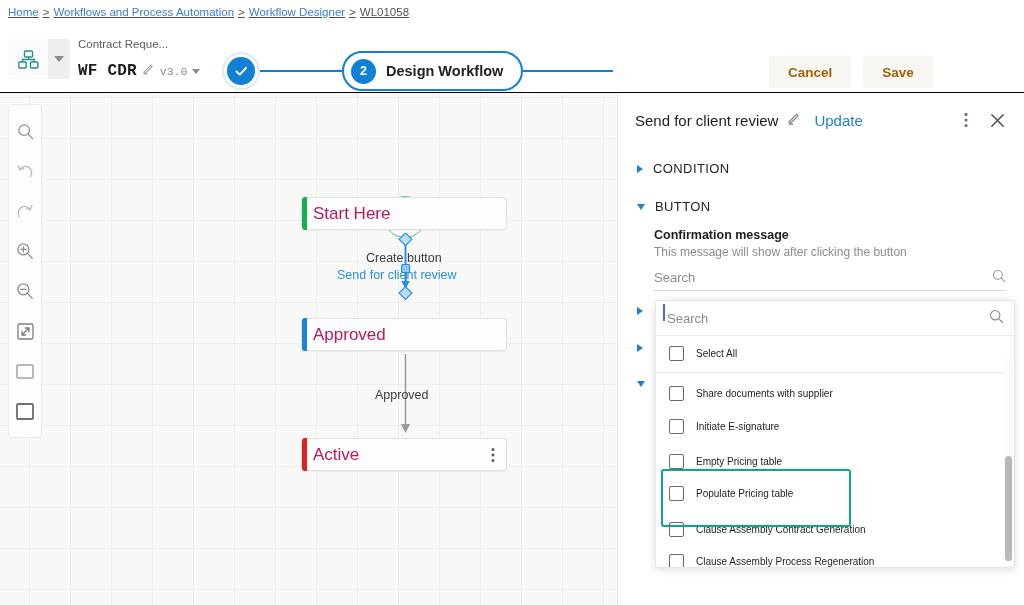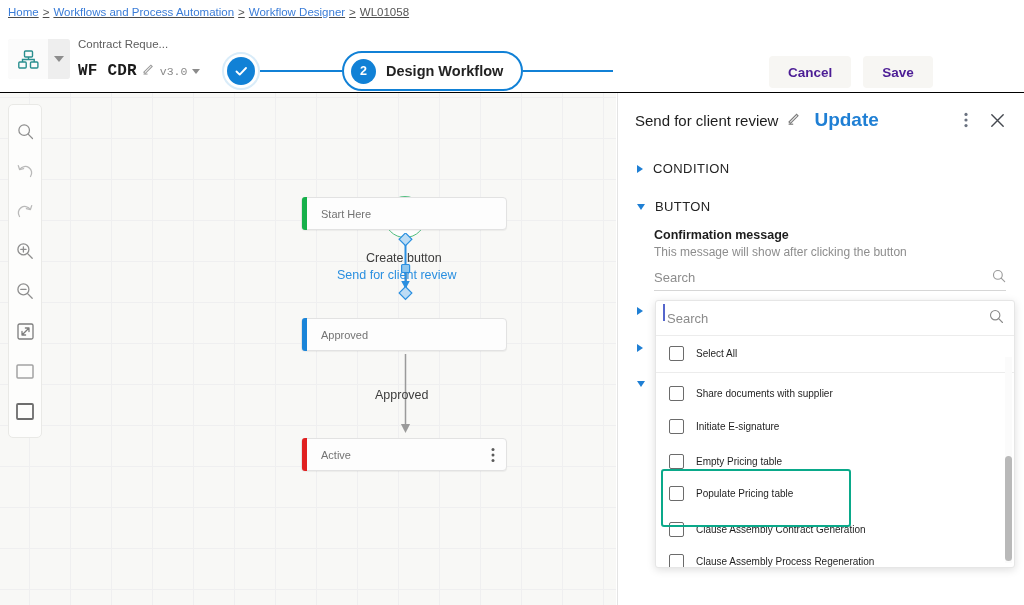--- a/index.html
+++ b/index.html
@@ -84,21 +84,21 @@
   }
   .step-label { font-size: 14.5px; font-weight: bold; color: #222; }
 
   
   .hdr-buttons { position: absolute; right: 12px; top: 33px; display: flex; gap: 12px; }
   .btn {
     height: 32px; padding: 0 19px; border-radius: 4px; border: none;
     font-size: 13.5px; font-weight: bold; cursor: pointer;
     display: flex; align-items: center; font-family: "Liberation Sans", sans-serif;
   }
-  .btn-ghost { background: #f7f6f3; color: #4c1d95; }
+  .btn-ghost { background: #f7f6f3; color: #a16207; }
   .btn-primary { background: #79bbe8; color: #fff; margin-top: 40px; }
 
   
   .canvas {
     position: absolute; left: 0; top: 93px; width: 616px; height: 512px;
     background-color: #f8f8f6;
     background-image:
       linear-gradient(to right, #efeff0 1px, transparent 1px),
       linear-gradient(to bottom, #efeff0 1px, transparent 1px);
     background-size: 41px 41px;
@@ -119,21 +119,21 @@
   }
 
   
   .node {
     position: absolute; height: 33px; width: 206px;
     background: #fdfdfd; border: 1px solid #e2e2e2; border-radius: 4px;
     display: flex; align-items: center;
     box-shadow: 0 1px 1px rgba(0,0,0,.05);
   }
   .node-bar { width: 5px; height: 33px; border-radius: 3px 0 0 3px; flex: none; }
-  .node-label { font-size: 11px; color: #737373; padding-left: 14px; flex: 1; }
+  .node-label { font-size: 17px; color: #be185d; padding-left: 6px; flex: 1; }
   .node-dots { width: 26px; display: flex; align-items: center; justify-content: center; }
 
   .lockwrap { position: absolute; left: 384px; top: 103px; }
   .lockcircle {
     width: 42px; height: 42px; border-radius: 50%;
     border: 1.5px solid #4fbd7e; background: #fdfdfd;
     display: flex; align-items: center; justify-content: center;
   }
   .edge-label {
     position: absolute; font-size: 12.5px; color: #3c3c3c;
@@ -144,21 +144,21 @@
 
   
   .panel {
     position: absolute; left: 617px; top: 93px; width: 407px; height: 512px;
     background: #fff; border-left: 1px solid #e4e4e4;
   }
   .panel-head {
     display: flex; align-items: center; padding: 16px 16px 0 17px; gap: 9px;
   }
   .panel-title { font-size: 15px; color: #1d1d1d; }
-  .panel-update { font-size: 19px; font-weight: bold; color: #1f7fd4; cursor: pointer; margin-left: 4px; text-align: right; }
+  .panel-update { font-size: 15px; font-weight: normal; color: #1f7fd4; cursor: pointer; margin-left: 4px; text-align: right; }
   .panel-head-spacer { flex: 1; }
   .icon-btn { width: 22px; height: 22px; display: flex; align-items: center; justify-content: center; cursor: pointer; }
 
   .section { display: flex; align-items: center; gap: 10px; padding-left: 19px; }
   .tri-right {
     width: 0; height: 0; border-top: 4.5px solid transparent;
     border-bottom: 4.5px solid transparent; border-left: 6px solid #1f7fd4;
   }
   .tri-down {
     width: 0; height: 0; border-left: 4.5px solid transparent;

